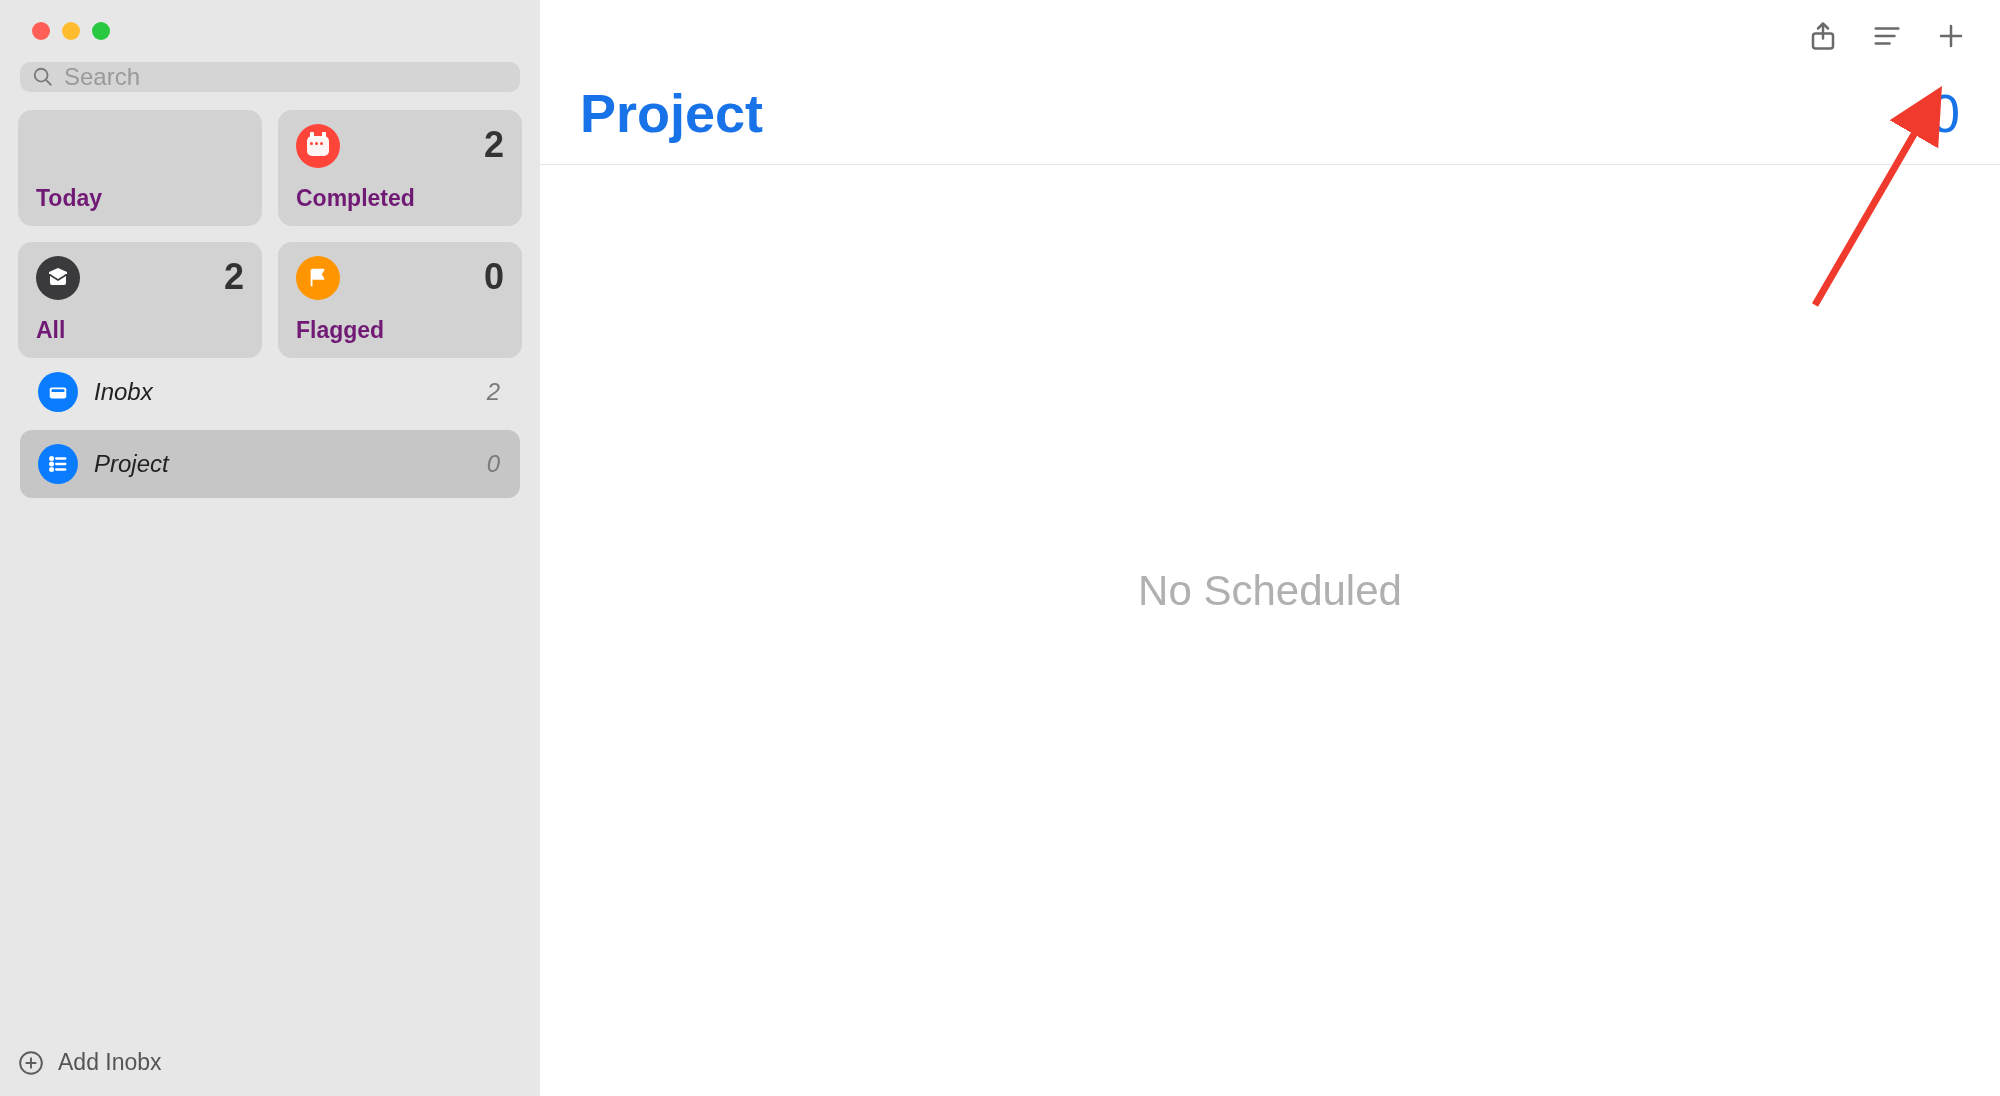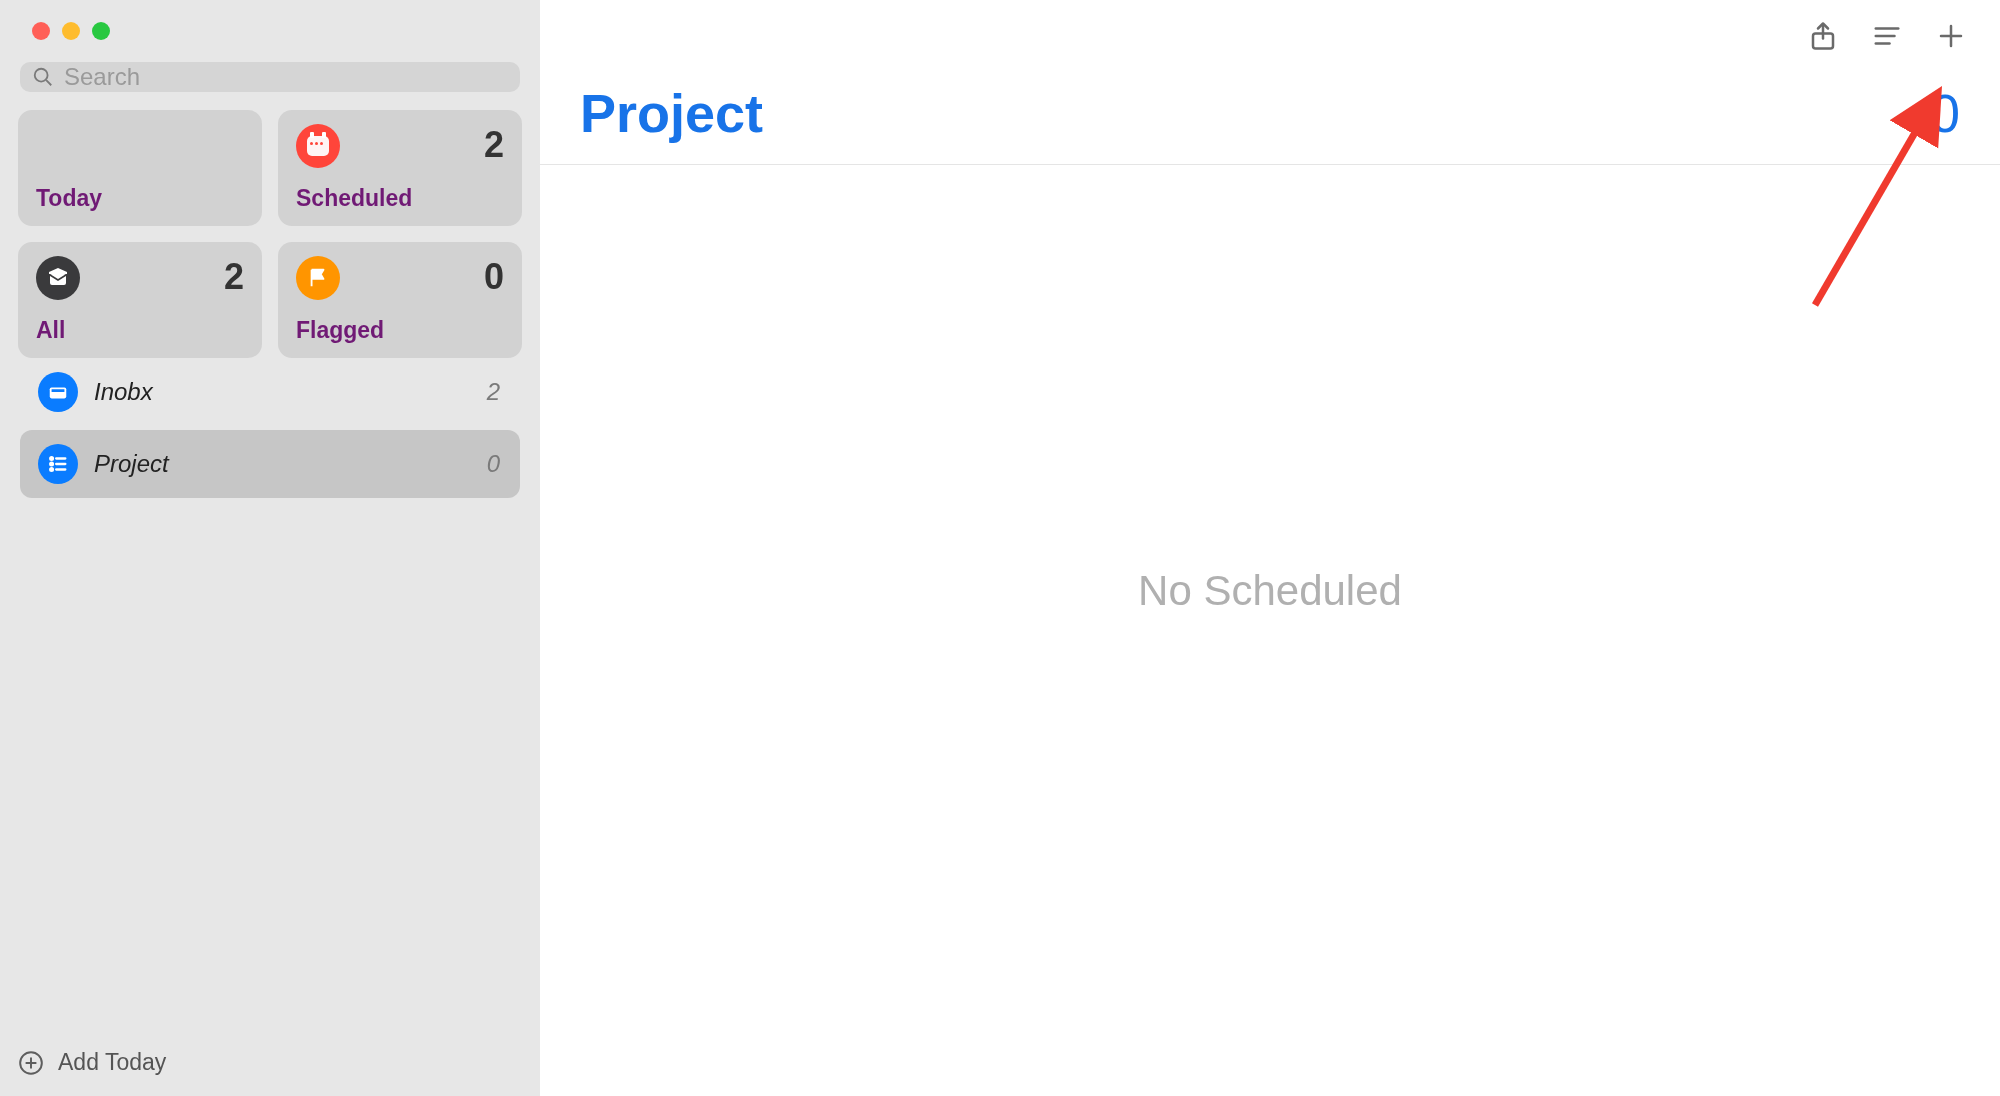--- a/index.html
+++ b/index.html
@@ -283,21 +283,21 @@
           <div class="cal-box" style="border-radius:5px;">
               <div style="position:absolute;top:6px;left:3px;right:3px;display:flex;gap:2px;">
                 <span style="width:3px;height:3px;background:#ff453a;border-radius:50%"></span>
                 <span style="width:3px;height:3px;background:#ff453a;border-radius:50%"></span>
                 <span style="width:3px;height:3px;background:#ff453a;border-radius:50%"></span>
               </div>
             </div>
         </div>
         <div class="card-count">2</div>
       </div>
-      <div class="card-label">Scheduled</div>
+      <div class="card-label">Completed</div>
     </div>
 
     <div class="card">
       <div class="card-top">
         <div class="card-icon ic-all">
           <svg width="24" height="24" viewBox="0 0 24 24" fill="none">
             <path d="M3 6 L12 2 L21 6 L21 8 L3 8 Z" fill="#fff"></path>
             <rect x="4" y="8" width="16" height="11" rx="2" fill="#fff"></rect>
             <path d="M4 9 L12 14 L20 9" stroke="#3a3a3c" stroke-width="1.5" fill="none"></path>
           </svg>
@@ -347,21 +347,21 @@
     <div class="list-name">Project</div>
     <div class="list-count">0</div>
   </div>
 
   <div class="add-list">
     <svg class="add-list-icon" viewBox="0 0 24 24">
       <circle cx="12" cy="12" r="10"></circle>
       <line x1="12" y1="7" x2="12" y2="17"></line>
       <line x1="7" y1="12" x2="17" y2="12"></line>
     </svg>
-    <span class="add-list-label">Add Today</span>
+    <span class="add-list-label">Add Inobx</span>
   </div>
 </div>
 
 <div class="main">
   <div class="toolbar">
     <svg class="toolbar-icon" viewBox="0 0 24 24" stroke-linecap="round" stroke-linejoin="round">
       <path d="M12 3 L12 14"></path>
       <path d="M8 6 L12 2 L16 6"></path>
       <rect x="4" y="10" width="16" height="12" rx="2"></rect>
     </svg>

